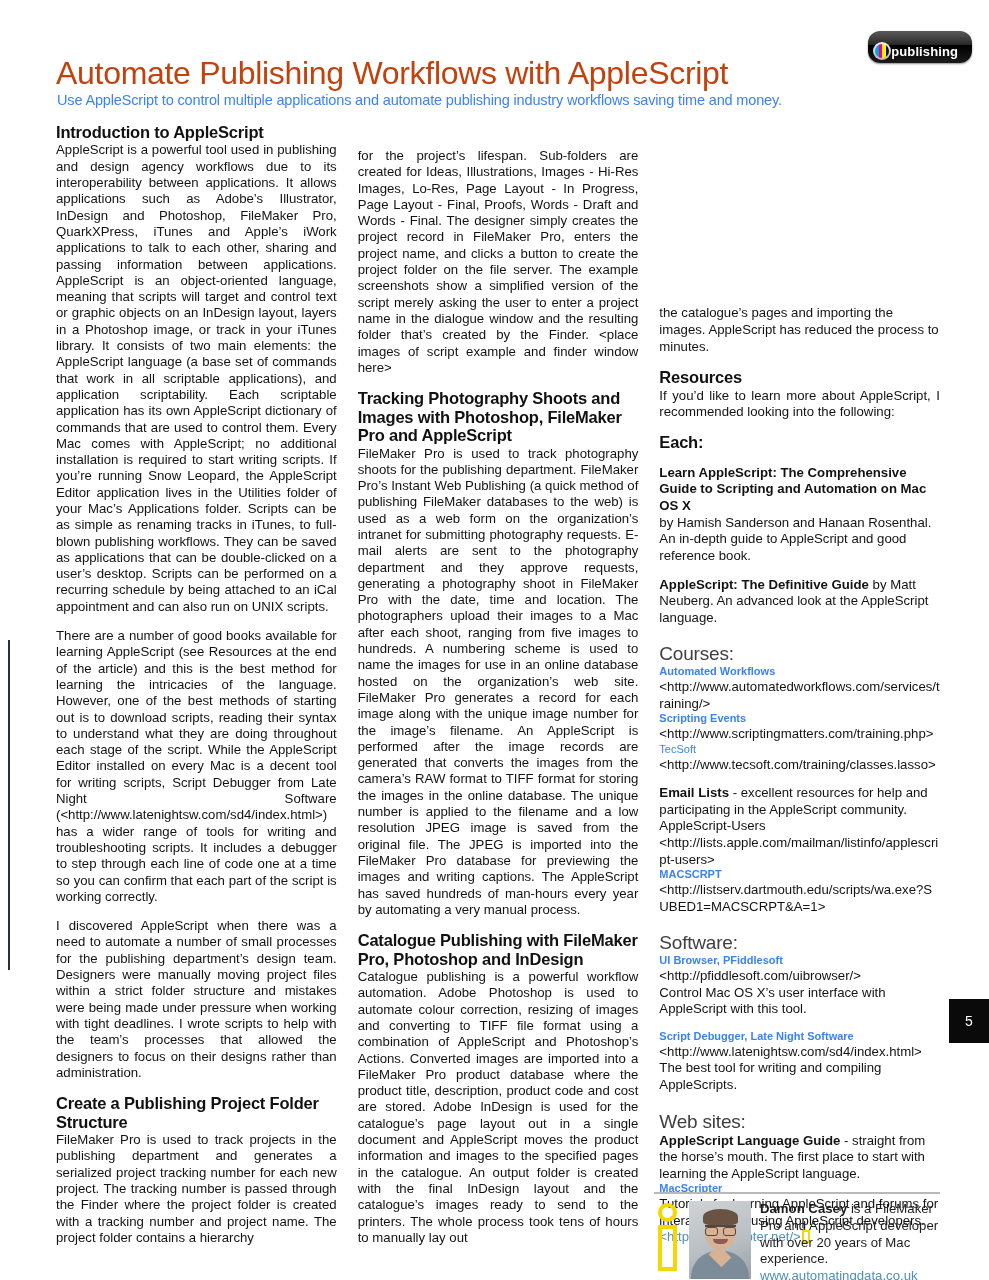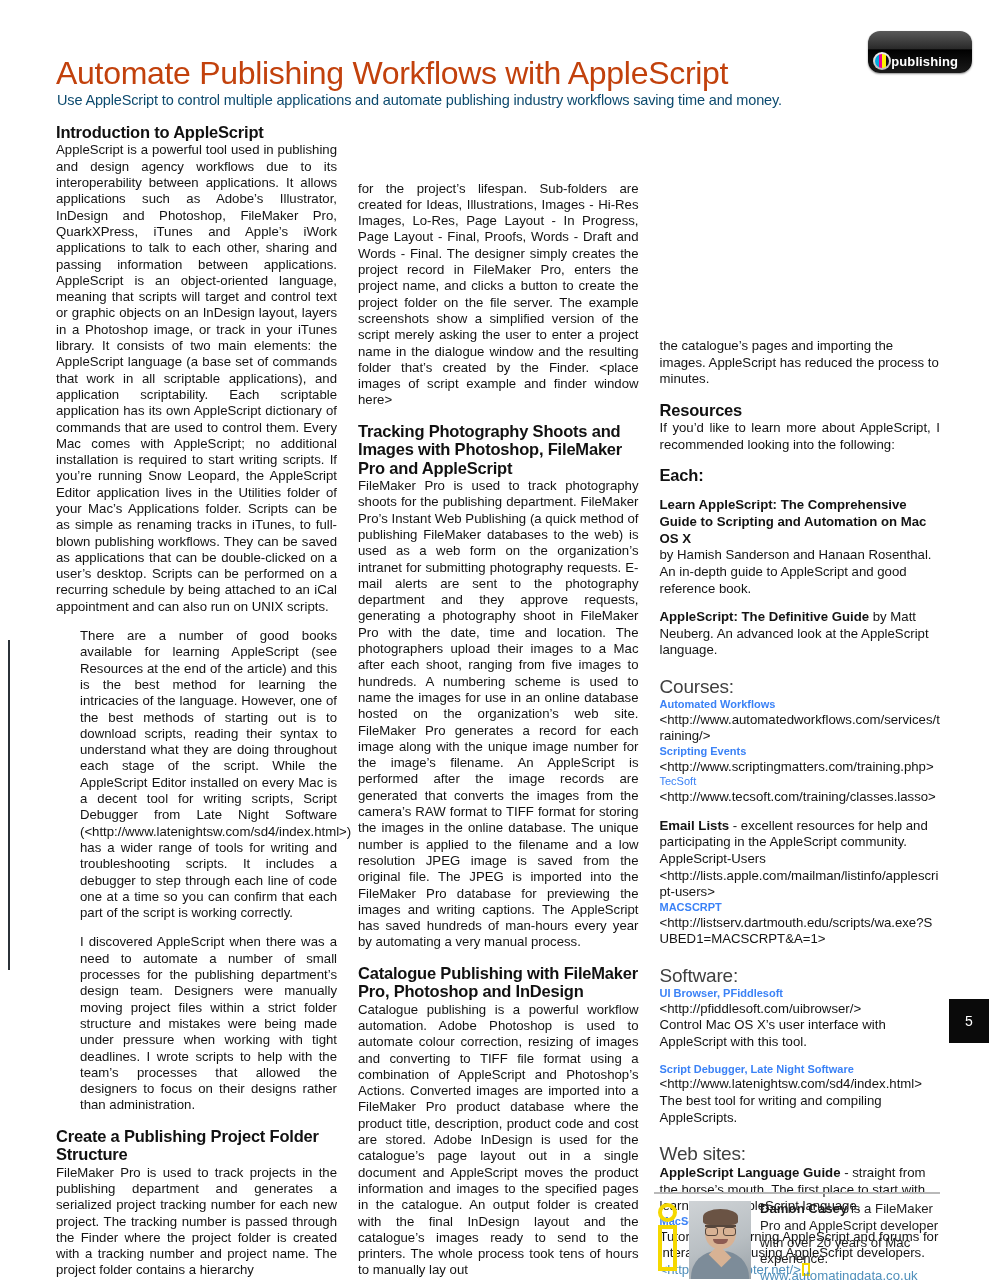--- a/index.html
+++ b/index.html
@@ -25,21 +25,21 @@
     height: 330px;
     background: #2b3138;
   }
 
   
   .logo-badge {
     position: absolute;
     right: 17px;
     top: 31px;
     height: 24px;
-    padding: 18px 14px 0 5px;
+    padding: 8px 14px 0 5px;
     border-radius: 12px;
     background: linear-gradient(180deg, #5a5a5a 0%, #2a2a2a 42%, #000000 45%, #1b1b1b 100%);
     display: flex;
     align-items: center;
     gap: 0;
     box-shadow: 0 1px 2px rgba(0,0,0,0.45);
   }
   .logo-disc {
     width: 18px;
     height: 18px;
@@ -77,21 +77,21 @@
     font-weight: normal;
     color: #c2410c;
     letter-spacing: -0.3px;
     white-space: nowrap;
   }
   .subhead {
     position: absolute;
     left: 57px;
     top: 92px;
     font-size: 14.5px;
-    color: #0c4a6e;
+    color: #3b82f6;
     letter-spacing: -0.15px;
     white-space: nowrap;
   }
 
   
   .columns {
     position: absolute;
     left: 56px;
     top: 123px;
     width: 884px;
@@ -129,21 +129,21 @@
   }
 
   p.body {
     font-size: 13.2px;
     line-height: 1.235;
     margin: 0;
     text-align: justify;
     hyphens: auto;
     color: #131313;
   }
-  p.body + p.body { margin-top: 13px; margin-left: 24px; }
+  p.body + p.body { margin-top: 13px; }
 
   p.ragged {
     font-size: 13.2px;
     line-height: 1.26;
     margin: 0;
     text-align: left;
     color: #131313;
   }
   .spacer-sm { height: 12px; }
 

